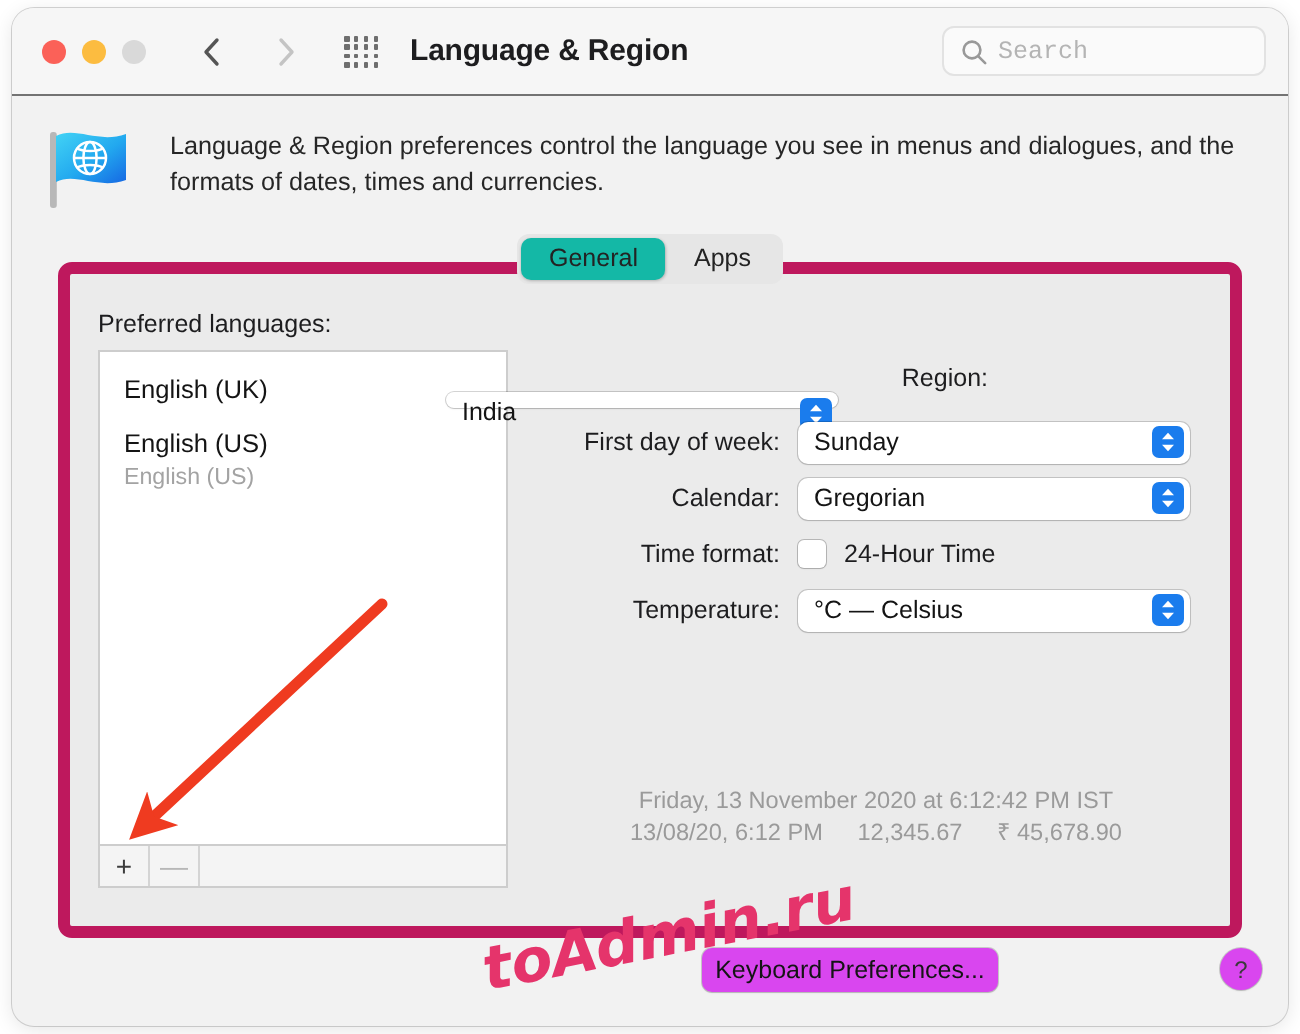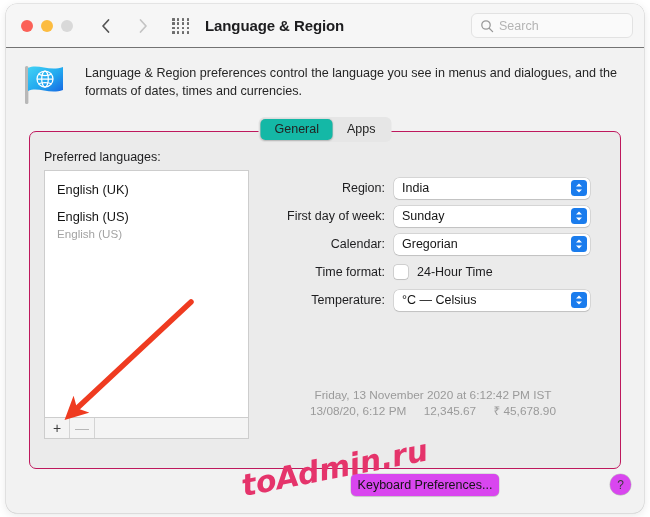--- a/index.html
+++ b/index.html
@@ -84,21 +84,21 @@
   #search-icon {
     position: absolute;
     left: 8px; top: 5px;
     width: 14px; height: 14px;
   }
   #search-input {
     position: absolute;
     left: 27px; top: 0;
     width: 125px; height: 23px;
     border: none; outline: none; background: transparent;
-    font-family: Liberation Sans, sans-serif;
+    font-family: Liberation Mono, monospace;
     font-size: 12.5px;
     color: #0f172a;
   }
   #search-input::placeholder { color: #b4b4b4; }
 
   
   #desc-row {
     position: absolute;
     left: 0; top: 44px;
     width: 638px; height: 62px;
@@ -140,21 +140,21 @@
     background: #14b8a6;
     box-shadow: 0 0.5px 1.5px rgba(0,0,0,0.22);
   }
 
   
   #panel {
     position: absolute;
     left: 23px; top: 127px;
     width: 592px; height: 338px;
     background: #ebebeb;
-    border: 1px solid #be185d;
+    border: 6px solid #be185d;
     border-radius: 7px;
   }
 
   #pref-label {
     position: absolute;
     left: 14px; top: 18px;
     font-size: 12.5px;
     color: #1d1d1f;
   }
 
@@ -408,21 +408,21 @@
       </div>
     </div>
 
     <div id="list-toolbar">
       <div class="tb-btn" id="btn-add">+</div>
       <div class="tb-btn" id="btn-remove">—</div>
     </div>
 
     <div id="form">
 
-      <div class="frow" style="top:45px;">
+      <div class="frow" style="top:45px;flex-direction:column;">
         <div class="flabel">Region:</div>
         <div class="select">
           <div class="select-val">India</div>
           <div class="stepper">
             <svg width="10" height="12" viewBox="0 0 10 12">
                 <path d="M5 1.4 L8 4.6 L2 4.6 Z M5 10.6 L8 7.4 L2 7.4 Z" fill="#fff"></path>
               </svg>
           </div>
         </div>
       </div>

